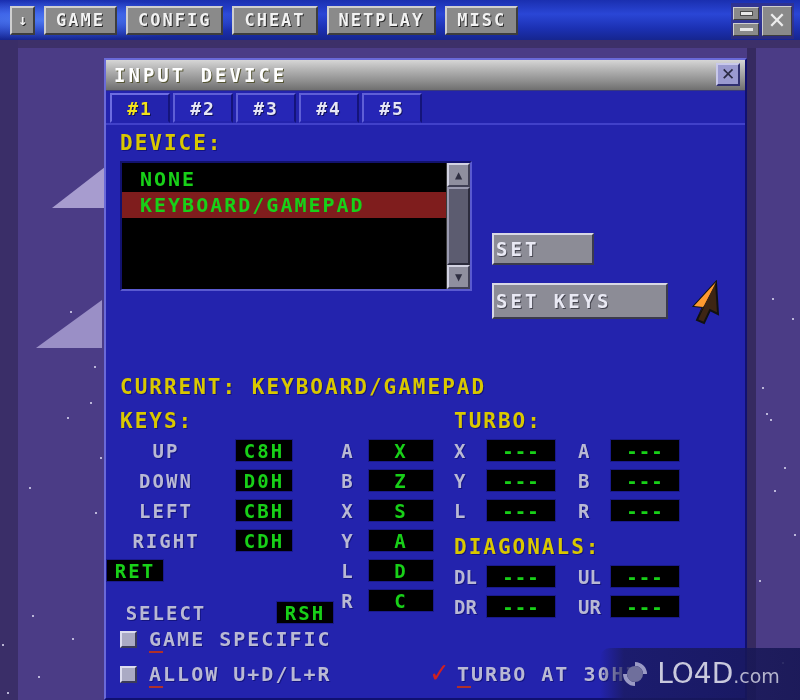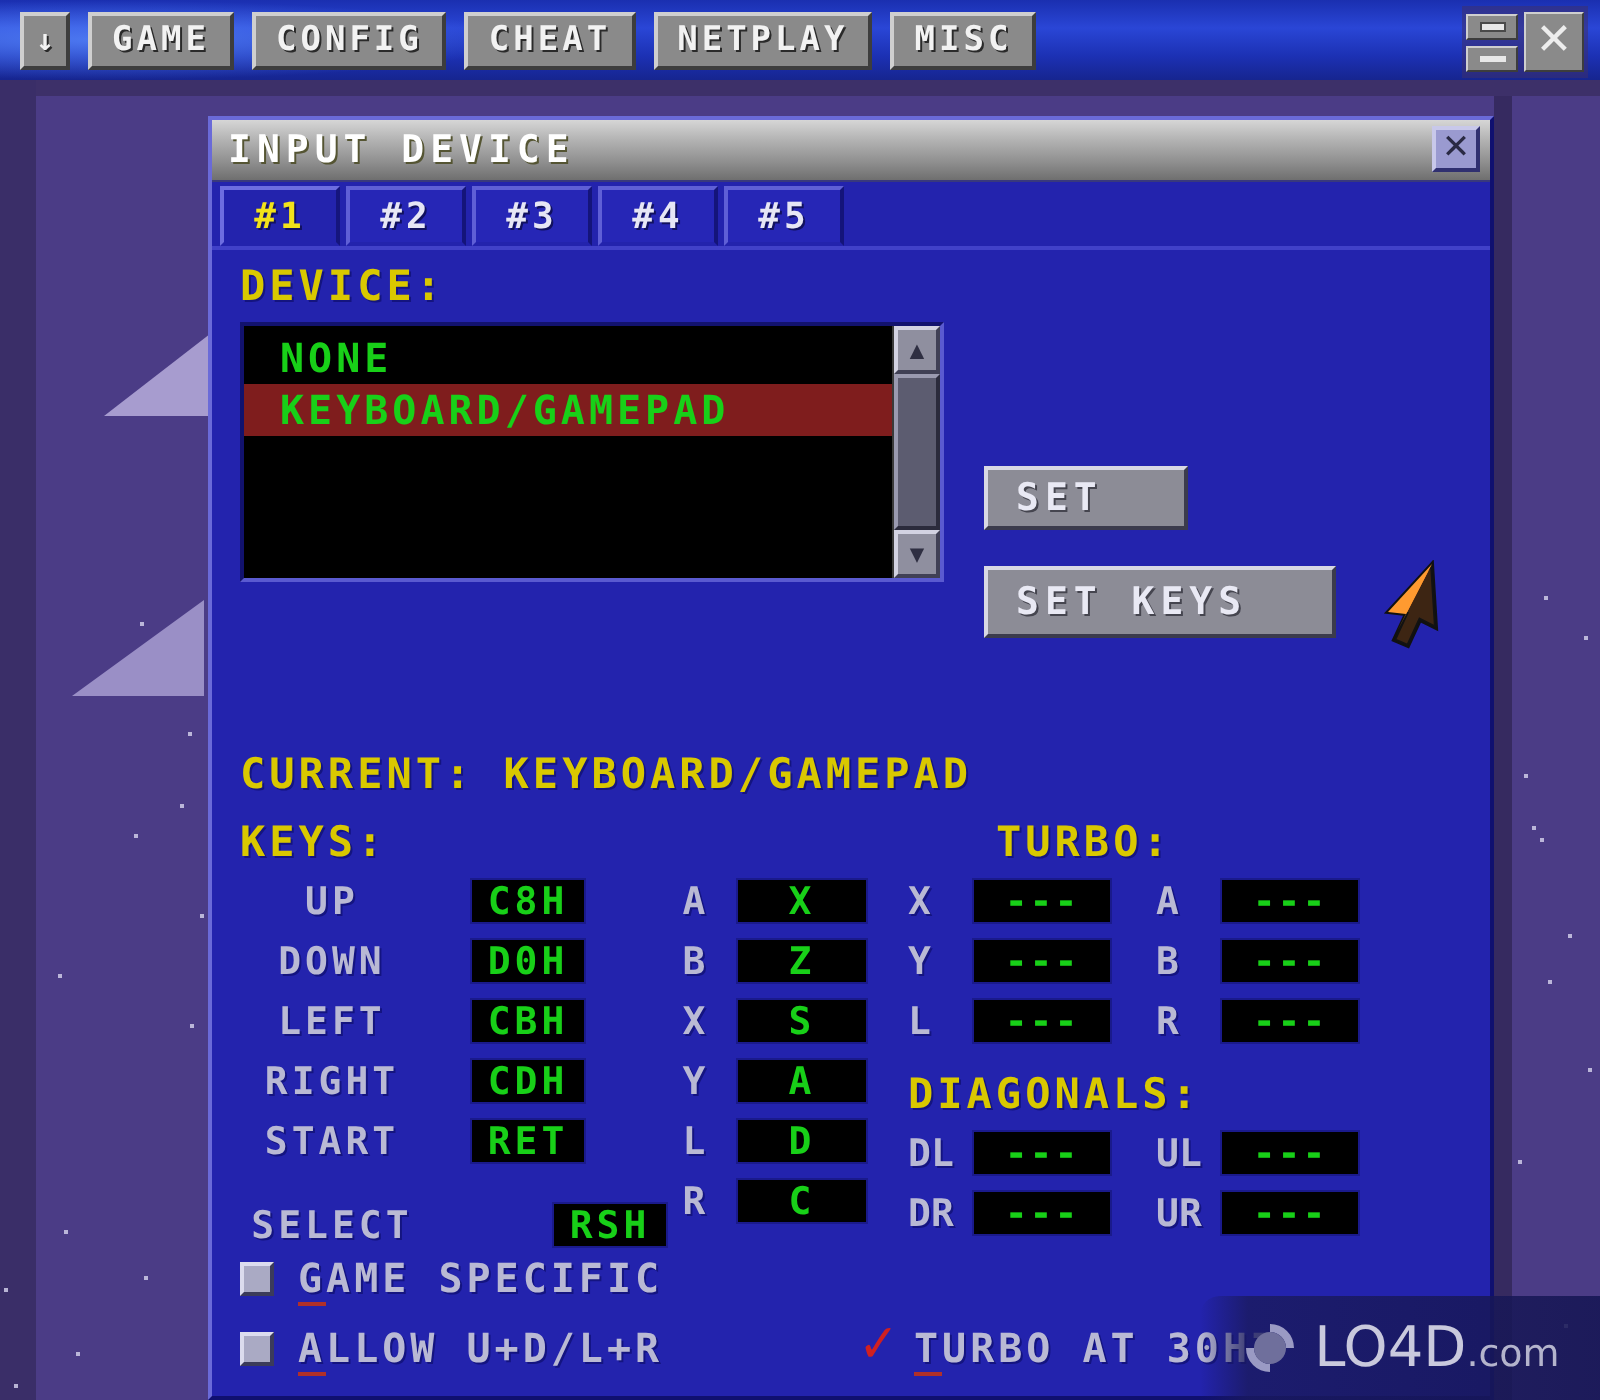--- a/index.html
+++ b/index.html
@@ -190,34 +190,34 @@
     box-sizing:border-box;
   }
 
   .btn3d{
     background:#8c8c96;
     border:2px solid;
     border-color:#d8d8e4 #3b3b4c #3b3b4c #d8d8e4;
     color:#e9e9f4;
     font-size:19px;font-weight:bold;letter-spacing:3px;
     display:flex;align-items:center;
-    padding-left:14px;
+    padding-left:2px;
     box-sizing:border-box;
     text-shadow:1px 1px 0 #45454f;
     font-family:"DejaVu Sans Mono","Liberation Mono",monospace;
   }
   #btn-set{position:absolute;left:386px;top:108px;width:102px;height:32px;}
   #btn-setkeys{position:absolute;left:386px;top:158px;width:176px;height:36px;}
 
   
   #cursor{position:absolute;left:580px;top:155px;width:40px;height:45px;}
 
   #current-line{position:absolute;left:14px;top:250px;white-space:nowrap;}
   #keys-label{position:absolute;left:14px;top:284px;}
-  #turbo-label{position:absolute;left:348px;top:284px;margin-left:44px;}
+  #turbo-label{position:absolute;left:348px;top:284px;}
   #diag-label{position:absolute;left:348px;top:410px;}
 
   .field{
     background:#000000;
     border:1px solid #1a1a8c;
     color:#18d018;
     font-size:19px;font-weight:bold;letter-spacing:2px;
     display:flex;align-items:center;justify-content:center;
     box-sizing:border-box;
     font-family:"DejaVu Sans Mono","Liberation Mono",monospace;
@@ -401,21 +401,20 @@
     </div>
     <div class="krow" style="left:0px;top:372px;">
       <div class="kname">LEFT</div>
       <div class="field">CBH</div>
     </div>
     <div class="krow" style="left:0px;top:402px;">
       <div class="kname">RIGHT</div>
       <div class="field">CDH</div>
     </div>
     <div class="krow" style="left:0px;top:432px;">
-      <div class="kname">START</div>
       <div class="field">RET</div>
     </div>
     <div class="krow" style="left:0px;top:474px;gap:41px;">
       <div class="kname">SELECT</div>
       <div class="field">RSH</div>
     </div>
 
     <div class="brow" style="left:228px;top:312px;">
       <div class="bname">A</div>
       <div class="field">X</div>

